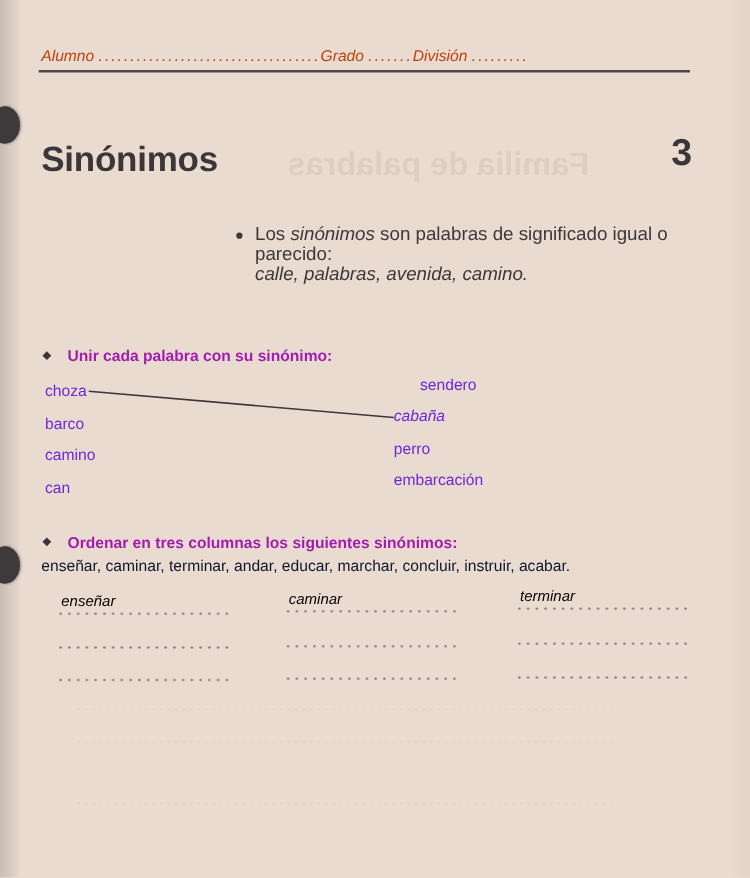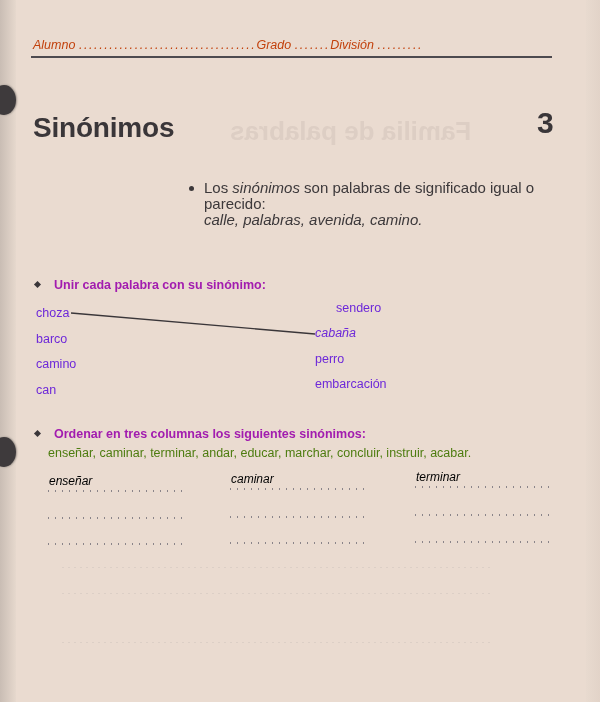--- a/index.html
+++ b/index.html
@@ -136,23 +136,22 @@
     }
     .match-line {
       position: absolute;
       left: 0; top: 0;
     }
     .word-list {
       position: absolute;
       left: 33px;
       top: 446px;
       font-size: 12.5px;
-      color: #4d7c0f;
-      white-space: nowrap;
-      margin-left: 15px;
+      color: #0f172a;
+      white-space: nowrap;
     }
     .col {
       position: absolute;
       width: 150px;
     }
     .col-entry {
       position: absolute;
       left: 0;
       width: 150px;
       height: 14px;

